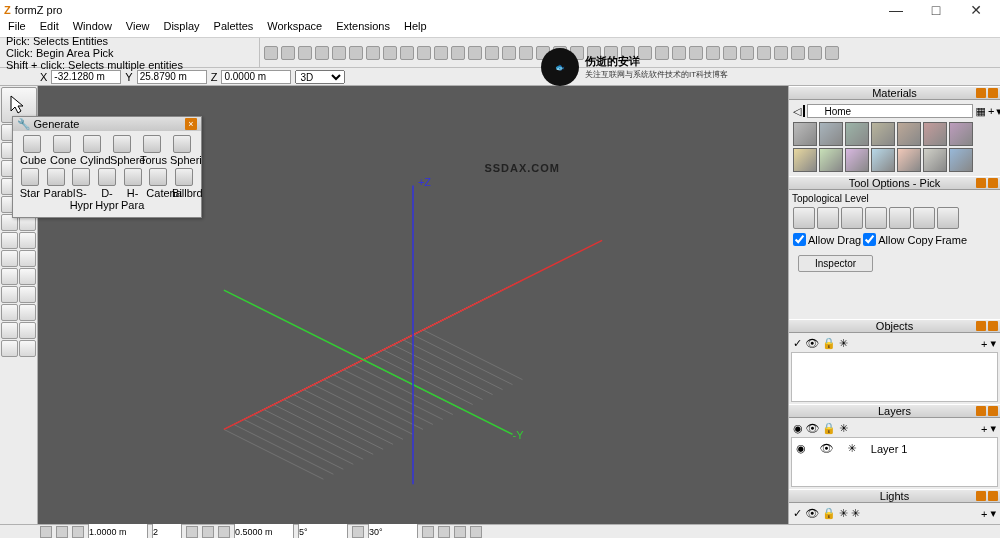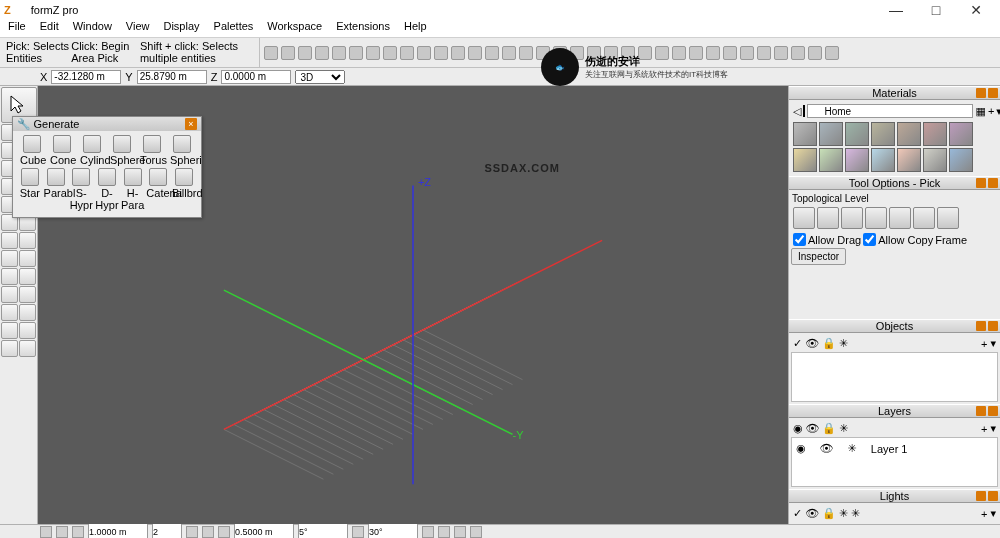--- a/index.html
+++ b/index.html
@@ -1,24 +1,24 @@
 <!DOCTYPE html>
 <html><head>
 <meta charset="utf-8">
 <style>
 * { margin: 0; padding: 0; box-sizing: border-box; font-family: Arial, sans-serif; font-size: 11px; }
 body { background: #fff; width: 1000px; height: 538px; overflow: hidden; position: relative; }
 .titlebar { height: 20px; display: flex; align-items: center; padding: 0 4px; background: #fff; }
 .titlebar .logo { color: #d97706; font-weight: bold; margin-right: 4px; }
-.titlebar .title { flex: 1; margin-left: 16px; }
+.titlebar .title { flex: 1; }
 .titlebar .winbtn { width: 40px; text-align: center; font-size: 14px; cursor: pointer; color: #333; }
 .menubar { height: 18px; display: flex; gap: 14px; padding: 0 8px; background: #fff; border-bottom: 1px solid #d0d0d0; }
 .menubar span { cursor: pointer; }
 .ribbon { height: 30px; display: flex; align-items: stretch; border-bottom: 1px solid #c0c0c0; background: #ececec; }
-.pick-info { width: 260px; background: #ececec; border-right: 1px solid #c0c0c0; padding: 2px 6px; font-size: 10px; display: flex; flex-direction: row; justify-content: center; }
+.pick-info { width: 260px; background: #ececec; border-right: 1px solid #c0c0c0; padding: 2px 6px; font-size: 10px; display: flex; flex-direction: column; justify-content: center; }
 .pick-info .h { font-weight: normal; }
 .ribbon-icons { flex: 1; display: flex; align-items: center; gap: 3px; padding: 0 4px; }
 .ribbon-icons .ico { width: 14px; height: 14px; background: #c8c8c8; border: 1px solid #999; border-radius: 2px; }
 .coordbar { height: 18px; display: flex; align-items: center; gap: 4px; padding: 0 40px; background: #ececec; border-bottom: 1px solid #b0b0b0; font-size: 10px; }
 .coordbar input { width: 70px; height: 14px; border: 1px solid #999; font-size: 10px; padding: 0 2px; }
 .coordbar select { width: 50px; height: 14px; font-size: 10px; }
 .main { display: flex; height: calc(538px - 20px - 18px - 30px - 18px - 14px); }
 .lefttools { width: 38px; background: #ececec; border-right: 1px solid #b0b0b0; display: flex; flex-direction: column; gap: 1px; padding: 1px; }
 .lefttools .row { display: flex; gap: 1px; }
 .lefttools .tbtn { width: 17px; height: 17px; background: linear-gradient(#f8f8f8,#d8d8d8); border: 1px solid #999; border-radius: 2px; }
@@ -29,21 +29,21 @@
 .panel-title .xbtn { position: absolute; right: 2px; width: 10px; height: 10px; background: #d97706; border-radius: 1px; }
 .panel-title .mbtn { position: absolute; right: 14px; width: 10px; height: 10px; background: #d97706; border-radius: 1px; }
 .panel-body { background: #ececec; padding: 2px; }
 .matbar { display: flex; align-items: center; gap: 2px; padding: 2px; }
 .matbar input { flex: 1; height: 14px; border: 1px solid #999; font-size: 10px; padding: 0 16px; }
 .swatches { display: flex; flex-wrap: wrap; gap: 2px; padding: 2px; }
 .swatch { width: 24px; height: 24px; border: 1px solid #666; }
 .tool-opts .row { display: flex; gap: 2px; padding: 2px; flex-wrap: wrap; }
 .tool-opts .tb { width: 22px; height: 22px; background: linear-gradient(#f0f0f0,#c8c8c8); border: 1px solid #888; border-radius: 2px; }
 .tool-opts label { font-size: 10px; display: flex; align-items: center; gap: 2px; }
-.tool-opts .insp { display: inline-block; padding: 2px 6px; background: #e8e8e8; border: 1px solid #999; border-radius: 2px; font-size: 10px; margin: 0; }
+.tool-opts .insp { display: inline-block; padding: 2px 16px; background: #e8e8e8; border: 1px solid #999; border-radius: 2px; font-size: 10px; margin: 7px; }
 .list-ctrl { display: flex; align-items: center; gap: 3px; padding: 2px; }
 .list-body { background: #fff; border: 1px solid #bbb; min-height: 50px; font-size: 10px; padding: 2px; }
 .layer-item { display: flex; align-items: center; gap: 14px; padding: 2px; }
 .statusbar { height: 14px; background: #ececec; border-top: 1px solid #b0b0b0; display: flex; align-items: center; gap: 4px; padding: 0 40px; font-size: 10px; }
 .statusbar input { width: 60px; height: 24px; border: 1px solid #999; font-size: 9px; }
 .statusbar .sico { width: 12px; height: 12px; background: #d0d0d0; border: 1px solid #999; }
 .gen-palette { position: absolute; left: 12px; top: 116px; width: 190px; background: #ececec; border: 1px solid #888; box-shadow: 1px 1px 3px rgba(0,0,0,0.3); z-index: 10; }
 .gen-title { background: linear-gradient(#e0e0e0,#c8c8c8); height: 14px; display: flex; align-items: center; padding: 0 4px; font-size: 10px; }
 .gen-title .gx { margin-left: auto; width: 12px; height: 12px; background: #d97706; border-radius: 1px; display:flex;align-items:center;justify-content:center;color:#fff;font-size:9px; }
 .gen-body { padding: 4px; }

